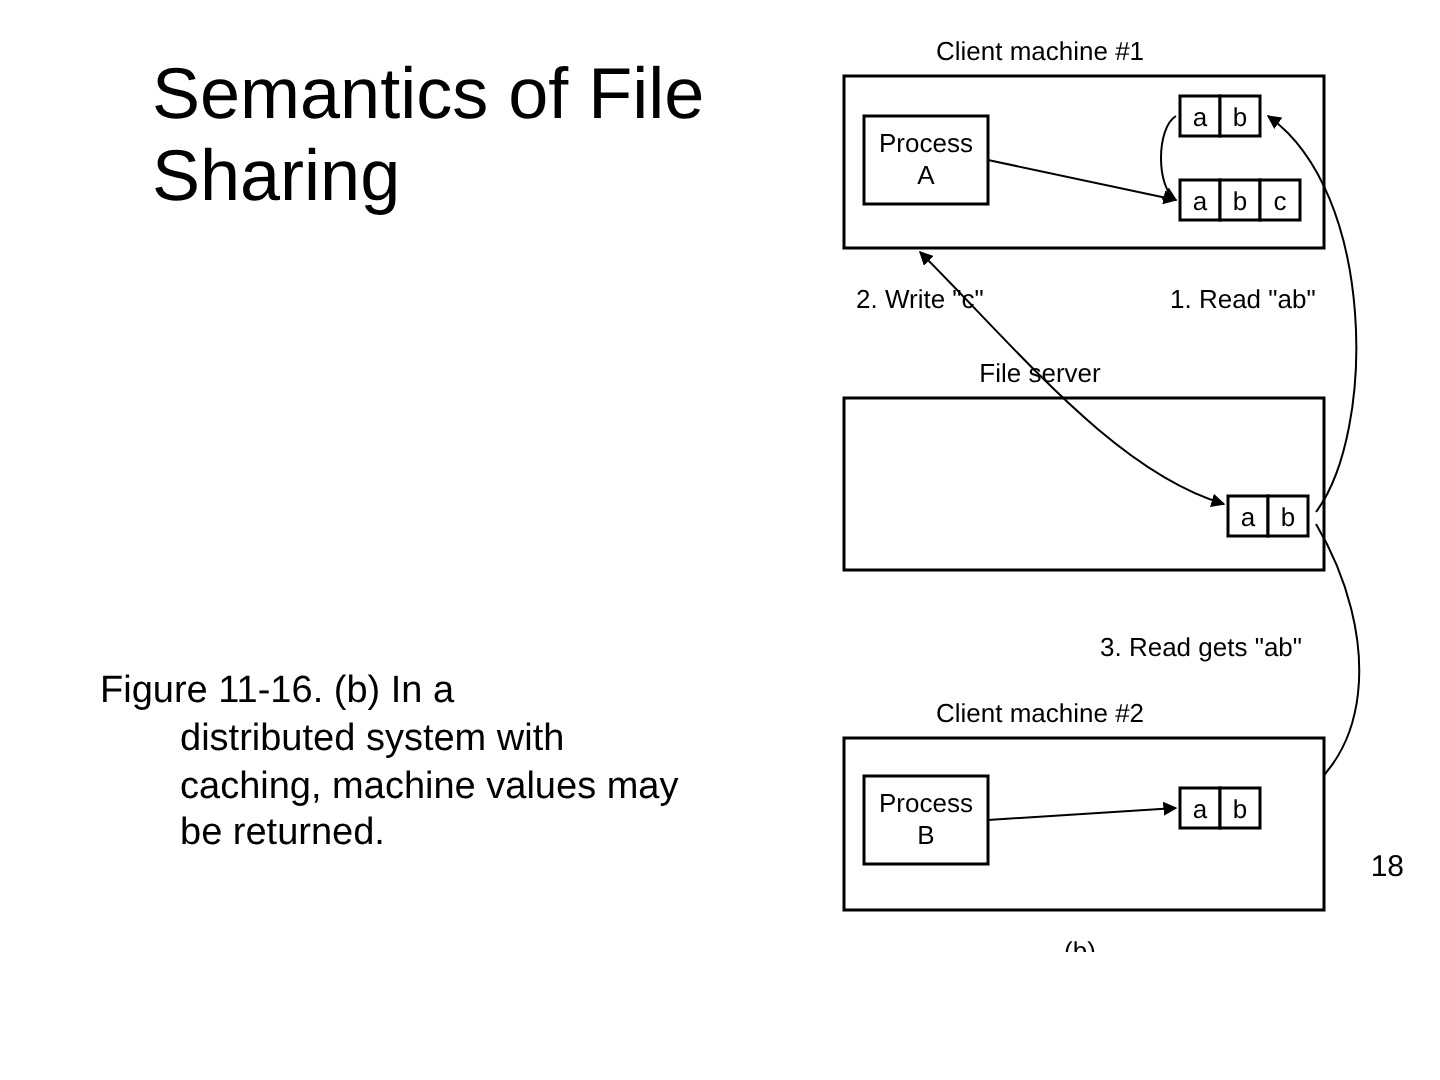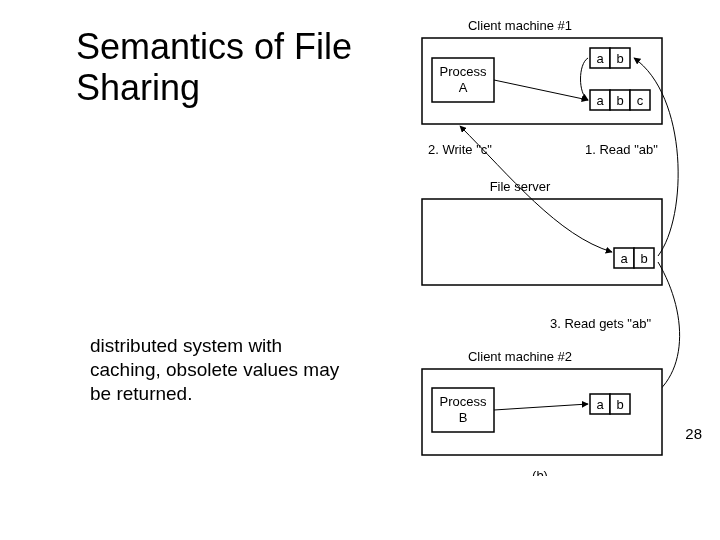--- a/index.html
+++ b/index.html
@@ -18,24 +18,25 @@
   .curve{fill:none;stroke:#000;stroke-width:1;}
 </style>
 </head>
 <body>
 
 <div class="slide">
 
   <div class="title">Semantics of File Sharing</div>
 
   <div class="caption">
-    <span class="indent">distributed system with caching, obsolete values may be returned.</span>
+    <span>Figure 11-16. (b) In a</span>
+    <span class="indent">distributed system with caching, machine values may be returned.</span>
   </div>
 
-  <div class="pagenum">28</div>
+  <div class="pagenum">18</div>
 
   <div class="figwrap">
     <svg viewBox="0 0 310 480" xmlns="http://www.w3.org/2000/svg">
       <defs>
         <marker id="arr" viewBox="0 0 10 10" refX="9" refY="5" markerWidth="7" markerHeight="7" orient="auto-start-reverse">
           <path d="M0 0 L10 5 L0 10 z" fill="#000"></path>
         </marker>
       </defs>
 
       <text class="figtext" x="130" y="14" text-anchor="middle">Client machine #1</text>

